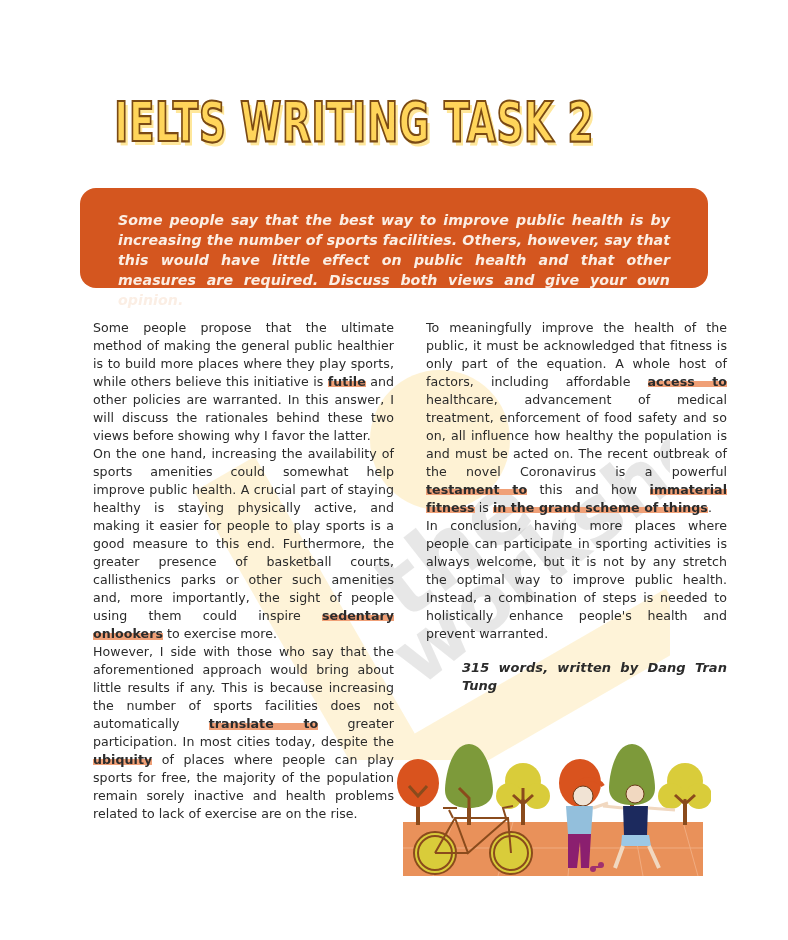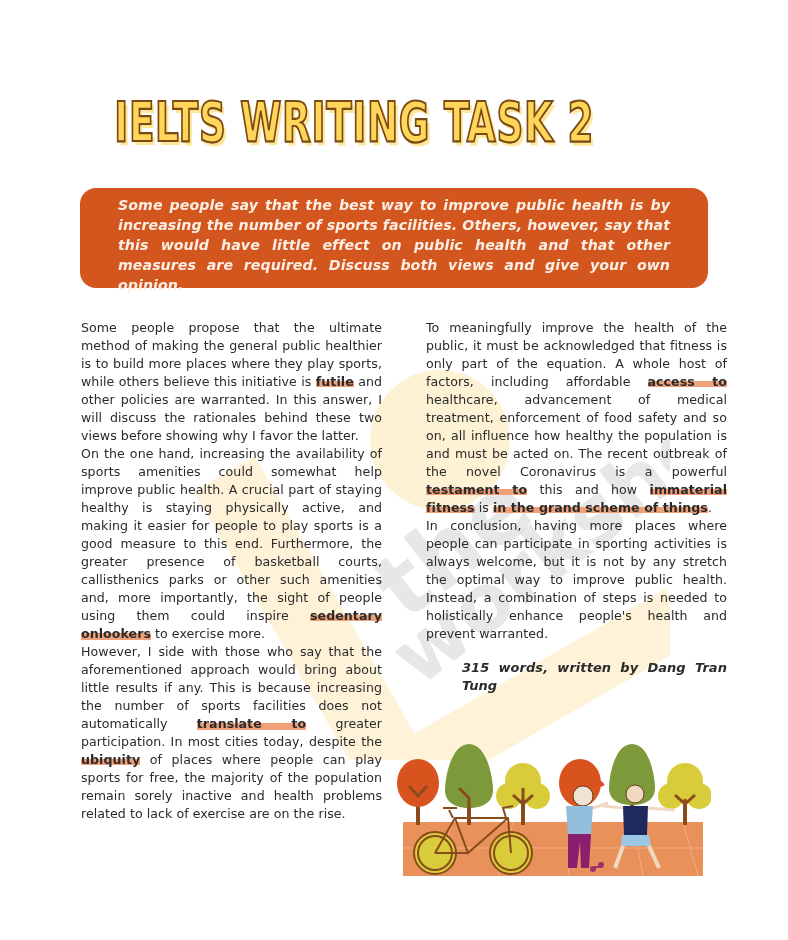--- a/index.html
+++ b/index.html
@@ -17,32 +17,32 @@
       font-stretch: condensed;
       transform: scaleX(0.74);
       -webkit-text-stroke: 2.2px #7a4a14;
       text-shadow: 4px 4px 0 #ffe79a;
       line-height: 60px;
     }
 
     .prompt {
       position: absolute; top: 188px; left: 80px; width: 628px; height: 100px;
       background: #d4561f; border-radius: 16px;
-      padding: 7px 38px 0 38px;
+      padding: 22px 38px 0 38px;
     }
     .prompt p {
       color: #fbeee4; font-style: italic; font-weight: 600;
       font-size: 14.2px; line-height: 20px; text-align: justify;
       text-align-last: left;
       font-family: "DejaVu Sans", sans-serif;
       letter-spacing: 0.05px;
     }
 
     .col { position: absolute; top: 319px; width: 301px; }
-    .col.left { left: 81px; }
+    .col.left { left: 93px; }
     .col.right { left: 426px; }
     .col p {
       font-size: 12.6px; line-height: 18px; text-align: justify;
       font-family: "DejaVu Sans", sans-serif; color: #2b2b2b;
       letter-spacing: 0.05px;
     }
     .col p + p { }
     .hl {
       background: linear-gradient(to bottom, transparent 45%, #f0a077 45%, #f0a077 90%, transparent 90%);
       font-weight: 600;

